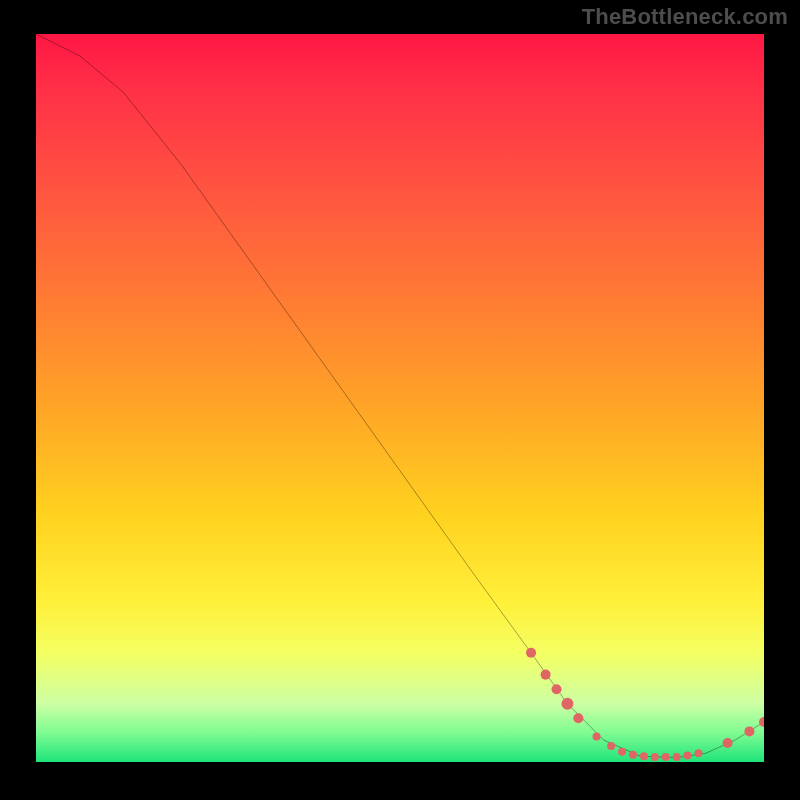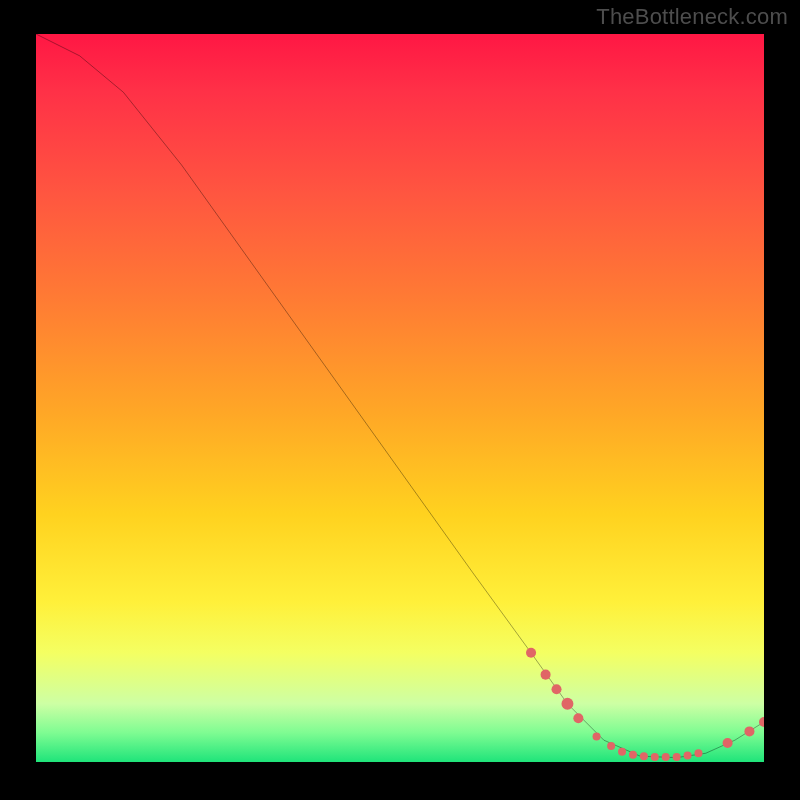--- a/index.html
+++ b/index.html
@@ -18,21 +18,21 @@
     width: 800px;
     height: 800px;
     background: #000;
   }
   .watermark {
     position: absolute;
     top: 4px;
     right: 12px;
     color: #4d4d4d;
     font-size: 22px;
-    font-weight: 400;
+    font-weight: 700;
     letter-spacing: 0.2px;
   }
   .plot-wrap {
     position: absolute;
     left: 36px;
     top: 34px;
     width: 728px;
     height: 728px;
   }
   .gradient {

